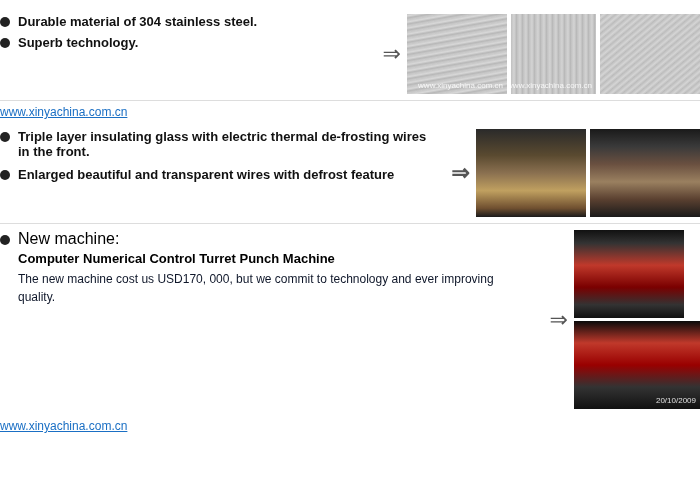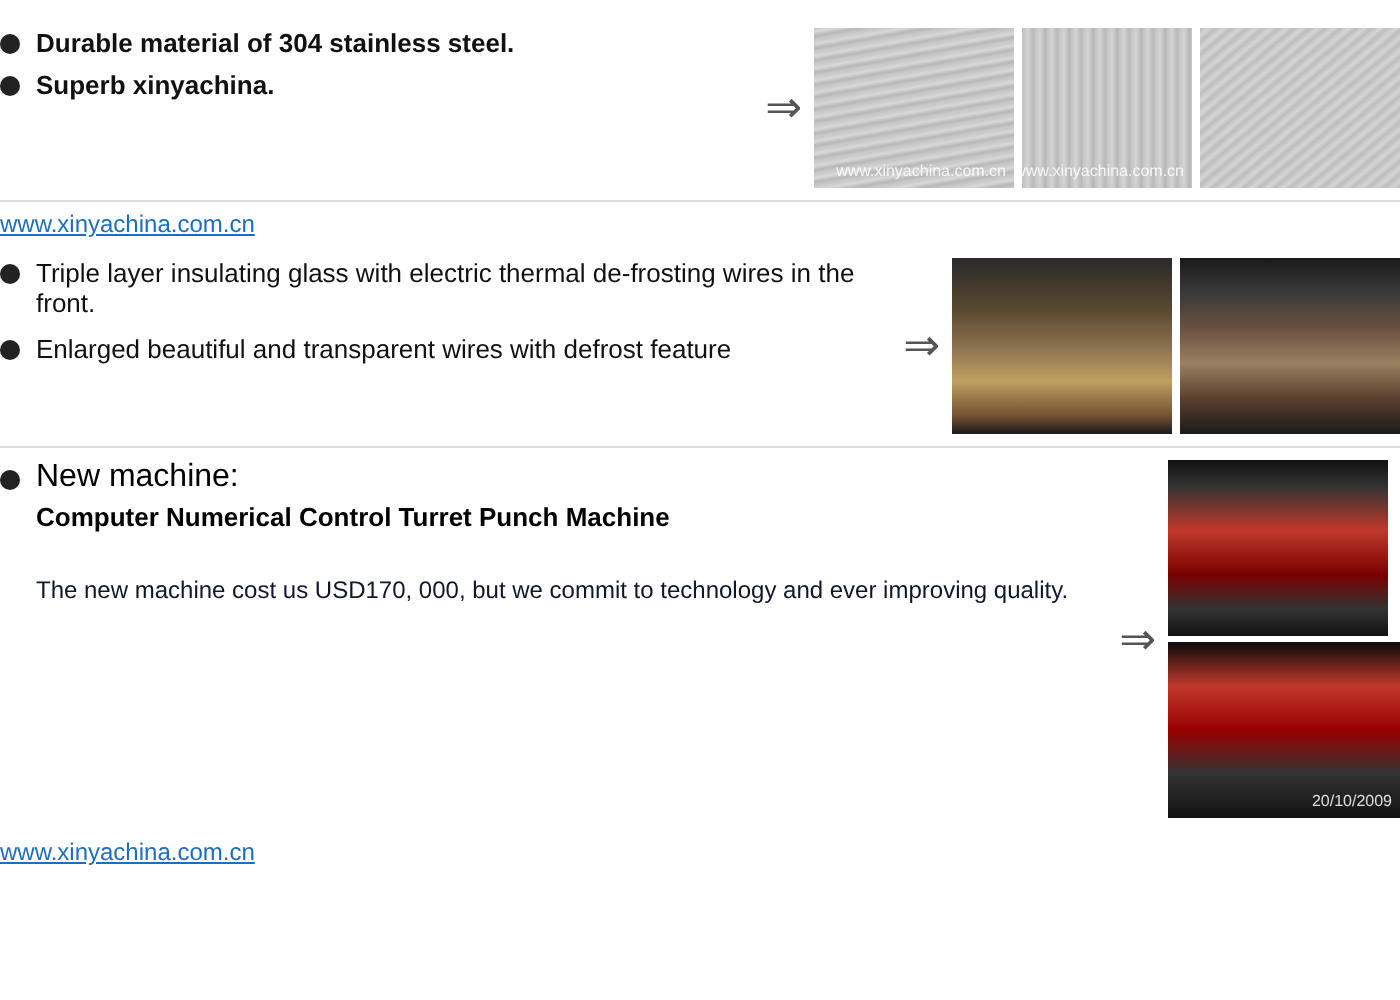--- a/index.html
+++ b/index.html
@@ -85,48 +85,48 @@
     .img-steel-1 { width: 100px; height: 80px; background: linear-gradient(135deg, #c0c0c0 0%, #a8a8a8 40%, #d0d0d0 70%, #b0b0b0 100%); }
     .img-steel-2 { width: 85px; height: 80px; background: linear-gradient(120deg, #b8b8b8 0%, #d8d8d8 50%, #c0c0c0 100%); }
     .img-steel-3 { width: 100px; height: 80px; background: linear-gradient(160deg, #c8c8c8 0%, #b0b0b0 50%, #d5d5d5 100%); }
 
     
     .img-display-1 { width: 110px; height: 88px; background: linear-gradient(180deg, #222 0%, #555 20%, #333 40%, #888 70%, #666 100%); }
     .img-display-2 { width: 110px; height: 88px; background: linear-gradient(180deg, #1a1a1a 0%, #444 30%, #777 60%, #555 100%); }
 
     
     .img-machine-1 { width: 110px; height: 88px; background: linear-gradient(180deg, #1a1a1a 0%, #333 30%, #c0392b 50%, #900 70%, #222 100%); }
-    .img-machine-2 { width: 116px; height: 88px; background: linear-gradient(180deg, #111 0%, #c0392b 30%, #900 60%, #222 100%); }
+    .img-machine-2 { width: 126px; height: 88px; background: linear-gradient(180deg, #111 0%, #c0392b 30%, #900 60%, #222 100%); }
 
     .link-text {
       color: #1a6fc4;
       font-size: 12px;
       text-decoration: underline;
       cursor: pointer;
       margin: 4px 0 2px 0;
     }
 
     
     .section1 { padding-top: 4px; }
-    .section2 { padding: 8px 0 6px 0; }
+    .section2 { padding: 8px 0 6px 0; font-weight: bold; }
     .section3 { padding: 6px 0 4px 0; border-bottom: none; }
 
     .section-text2 {
       flex: 1;
       padding-right: 10px;
     }
     .new-machine-title {
       font-size: 16px;
       font-weight: normal;
       margin-bottom: 3px;
     }
     .new-machine-subtitle {
       font-weight: bold;
       font-size: 13px;
-      margin-bottom: 20px;
+      margin-bottom: 4px;
     }
     .new-machine-body {
       font-size: 12px;
       color: #0f172a;
       line-height: 1.5;
     }
 
     .bottom-link { margin-top: 6px; }
 
     
@@ -175,21 +175,21 @@
 <div class="page">
 
   <div class="section section1">
     <div class="section-text">
       <div class="bullet-item">
         <div class="bullet"></div>
         <span class="bullet-text bold-text">Durable material of 304 stainless steel.</span>
       </div>
       <div class="bullet-item">
         <div class="bullet"></div>
-        <span class="bullet-text bold-text">Superb xinyachina.</span>
+        <span class="bullet-text bold-text">Superb technology.</span>
       </div>
     </div>
     <div class="arrow">⇒</div>
     <div class="section-images">
       <div class="img-box img-steel-1 steel-texture-1">
         <span class="img-watermark">www.xinyachina.com.cn</span>
       </div>
       <div class="img-box img-steel-2 steel-texture-2">
         <span class="img-watermark">www.xinyachina.com.cn</span>
       </div>

